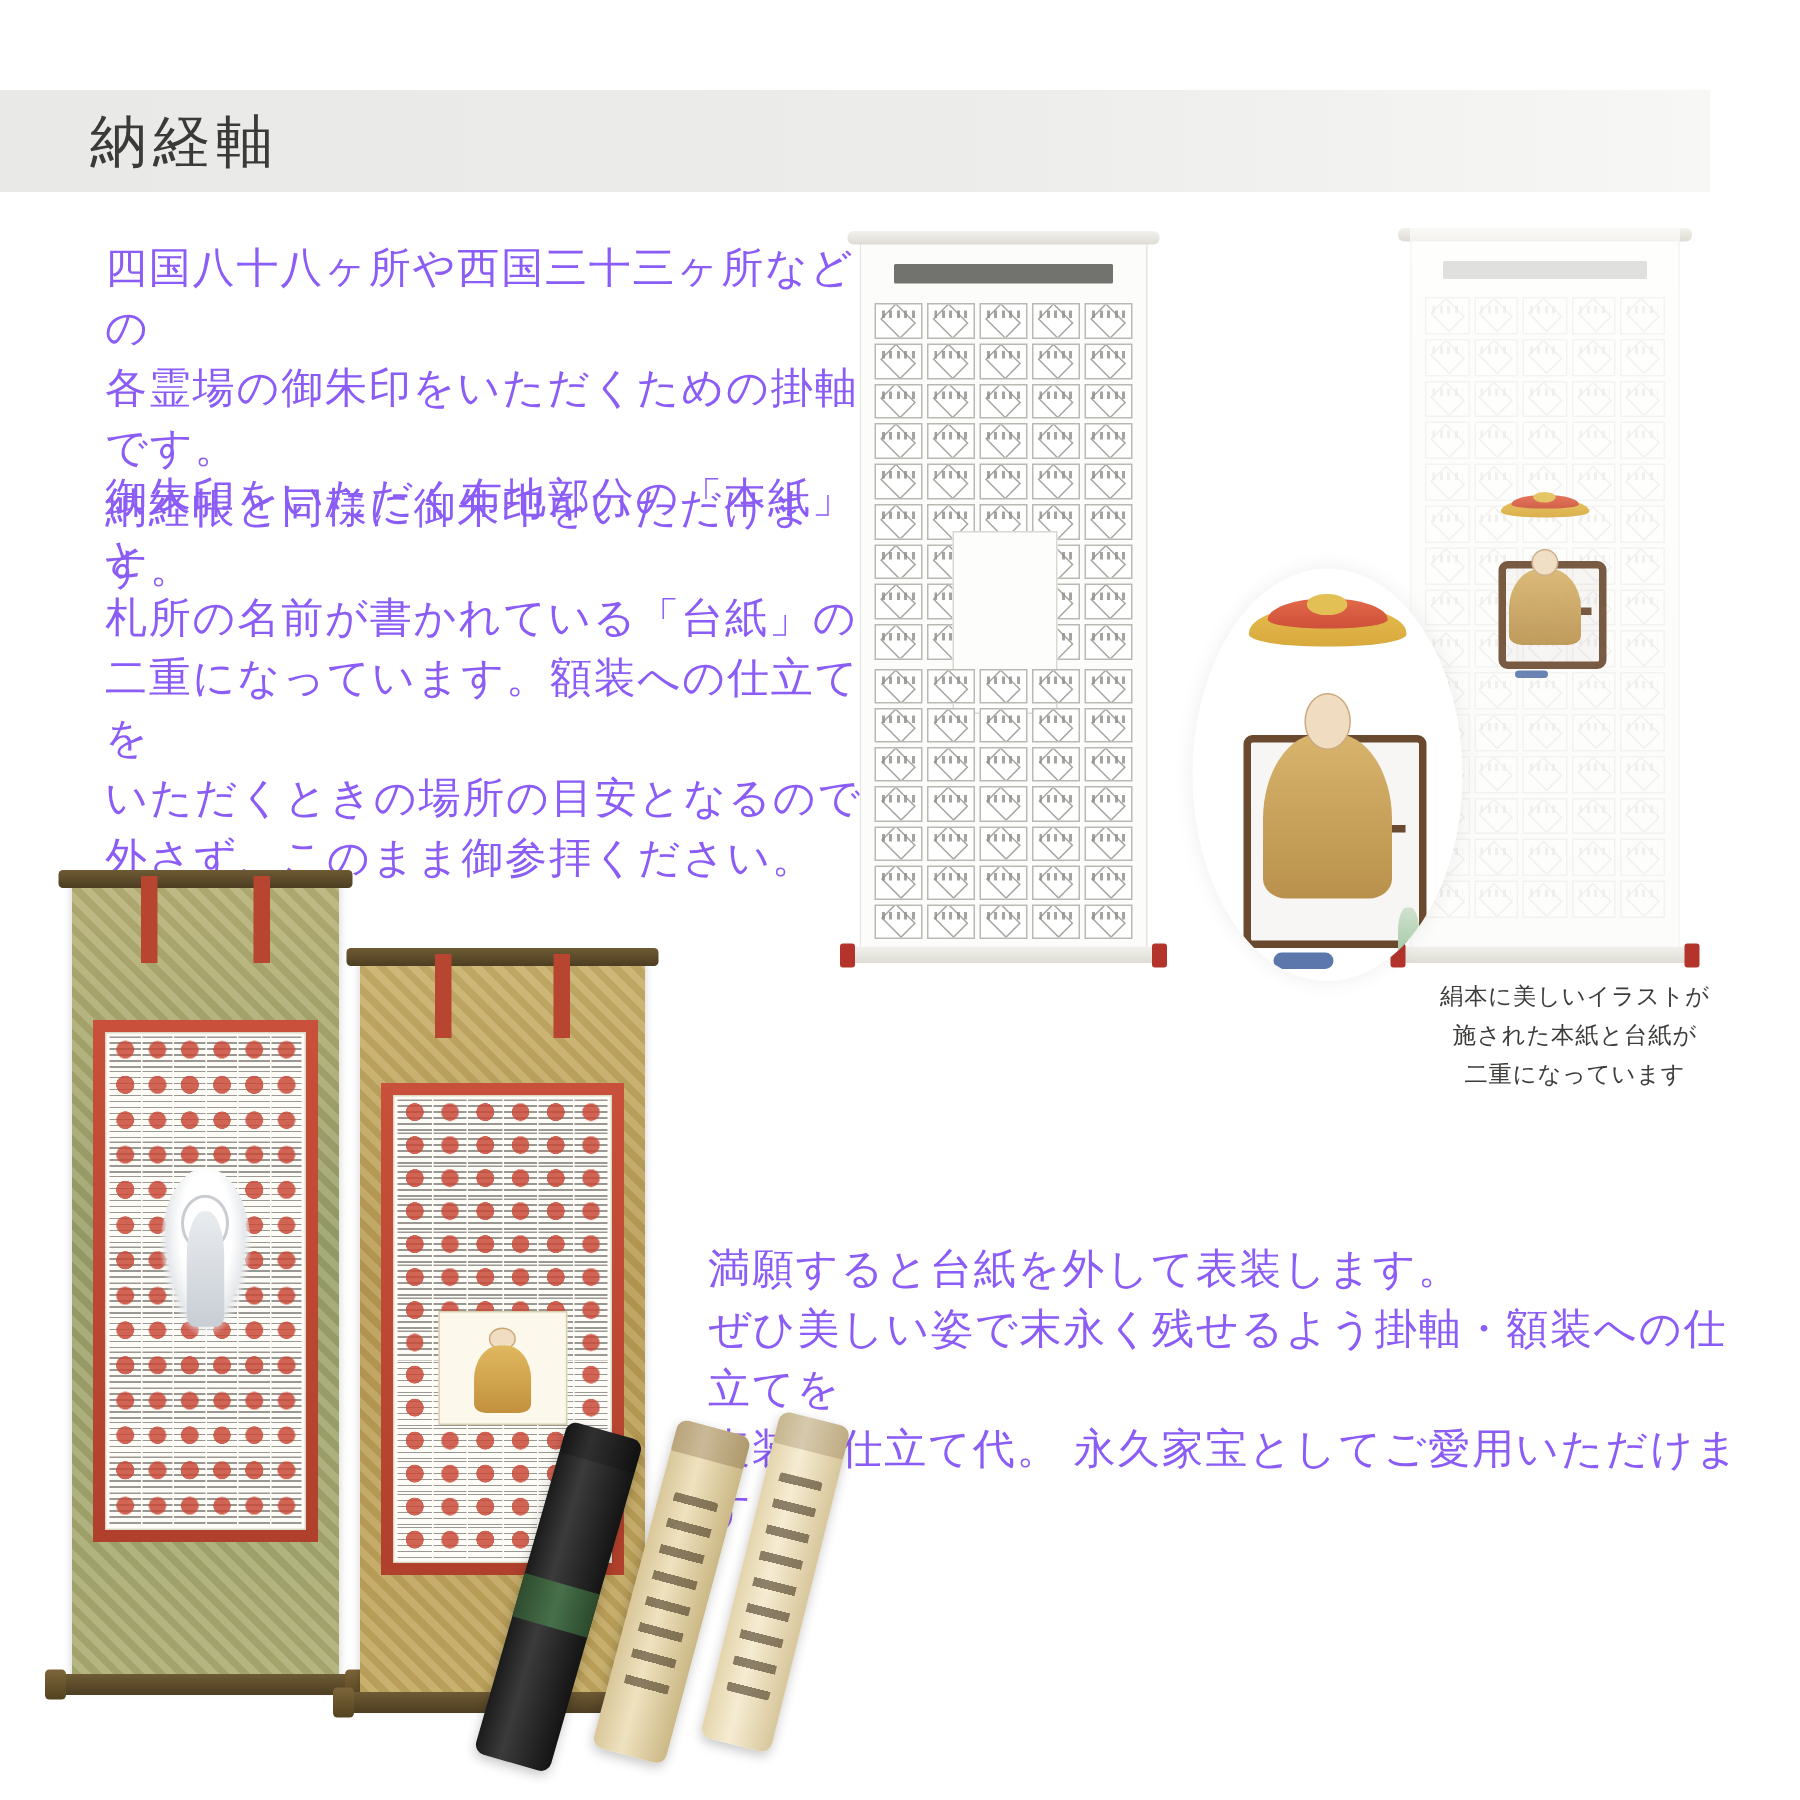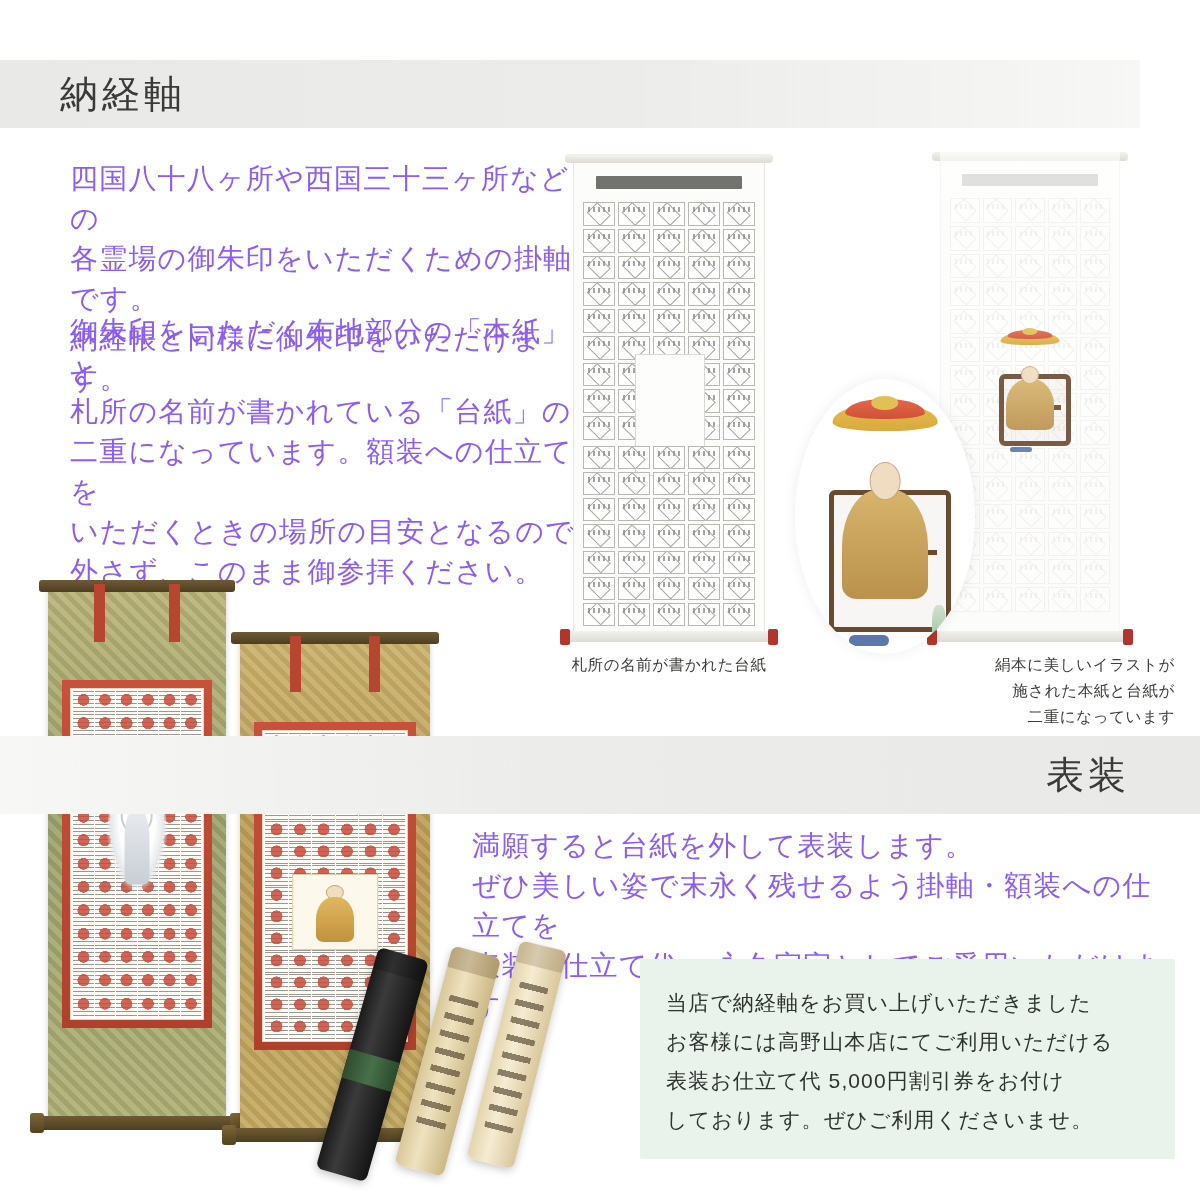--- a/index.html
+++ b/index.html
@@ -49,21 +49,21 @@
     color: #8b5cf6;
     white-space: pre-line;
   }
   .caption {
     position: absolute;
     font-size: 15.5px;
     line-height: 26px;
     letter-spacing: 0.6px;
     color: #3c3c3a;
     white-space: pre-line;
-    text-align: right;
+    text-align: center;
   }
   .caption.center {
     text-align: center;
   }
 
   
   .note-box {
     position: absolute;
     background: #e9f3ec;
     border-radius: 2px;
@@ -510,21 +510,20 @@
         <div class="stamp-cell"></div>
         <div class="stamp-cell"></div>
         <div class="stamp-cell"></div>
     </div>
 
     <div class="rod bottom"></div>
     <div class="knob left"></div>
     <div class="knob right"></div>
   </div>
 
-  <div class="caption center" style="left:539px; top:628px; width:260px;">札所の名前が書かれた台紙</div>
 
   <div class="scroll-silk" style="left:940px; top:128px; width:180px; height:490px;">
     <div class="rod top" style="position:absolute;left:-8px;right:-8px;top:0;height:9px;background:linear-gradient(to bottom,#f2f1ec,#dedcd4);border-radius:4px;"></div>
     <div class="head-label" style="position:absolute;top:22px;left:12%;right:12%;height:12px;background:#6d6d68;opacity:.55;border-radius:1px;"></div>
 
     <div class="stamp-grid" style="left:10px; right:10px; top:46px; bottom:30px; grid-template-columns:repeat(5,1fr); grid-template-rows:repeat(15,1fr); opacity:.38;">
       <div class="stamp-cell"></div>
         <div class="stamp-cell"></div>
         <div class="stamp-cell"></div>
         <div class="stamp-cell"></div>
@@ -836,41 +835,32 @@
       <div class="center-panel-gold" style="top:46%; width:58%; height:24%;">
         <div class="mini-head"></div>
         <div class="mini-monk"></div>
       </div>
     </div>
     <div class="bar bottom"></div>
     <div class="roller-end l"></div>
     <div class="roller-end r"></div>
   </div>
 
-  <div class="section-bar right" style="left:0; top:712px; width:1200px; height:78px;">
-    <span class="section-title" style="margin-right:70px;">表装</span>
-  </div>
 
   <div class="para" style="left:472px; top:802px; width:700px;">満願すると台紙を外して表装します。
 ぜひ美しい姿で末永く残せるよう掛軸・額装への仕立てを
 表装お仕立て代。 永久家宝としてご愛用いただけます。</div>
 
   <div class="tube black" style="left:378px; top:930px; width:52px; height:230px; transform:rotate(16deg); transform-origin:top center;">
     <div class="cap" style="top:0;"></div>
     <div class="band" style="top:106px;"></div>
   </div>
   <div class="tube wood" style="left:452px; top:928px; width:50px; height:226px; transform:rotate(15deg); transform-origin:top center;">
     <div class="cap" style="top:0; background:rgba(90,65,30,.25);"></div>
     <div class="tube-writing" style="top:48px; height:140px;"></div>
   </div>
   <div class="tube wood2" style="left:520px; top:922px; width:48px; height:224px; transform:rotate(14deg); transform-origin:top center;">
     <div class="cap" style="top:0; background:rgba(90,65,30,.2);"></div>
     <div class="tube-writing" style="top:40px; height:150px;"></div>
   </div>
 
-  <div class="note-box" style="left:640px; top:935px; width:535px; height:200px;">
-    <div class="note-text">当店で納経軸をお買い上げいただきました
-お客様には高野山本店にてご利用いただける
-表装お仕立て代 5,000円割引券をお付け
-しております。ぜひご利用くださいませ。</div>
-  </div>
 
 </div>
 
 </body></html>

